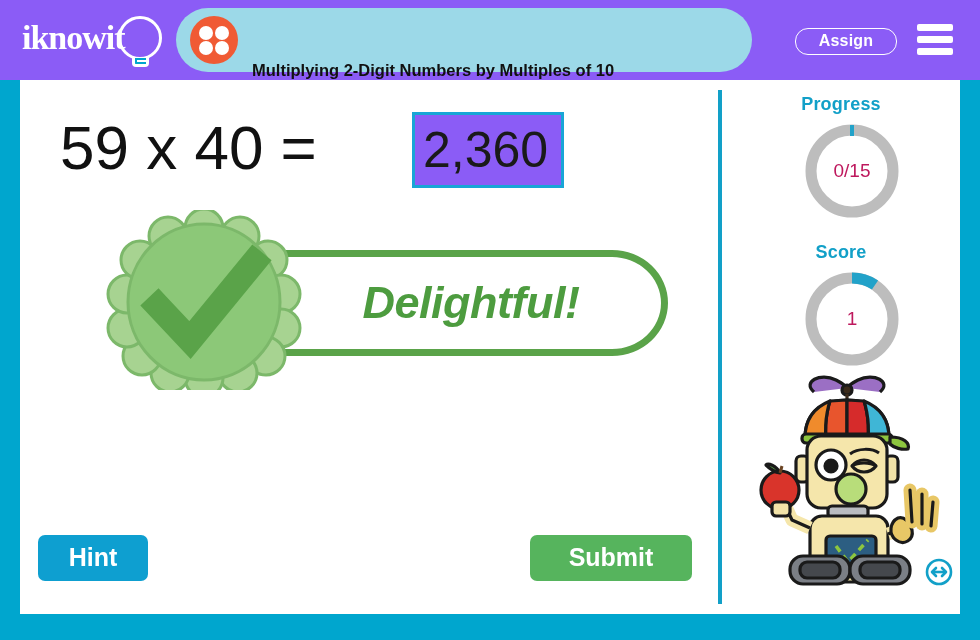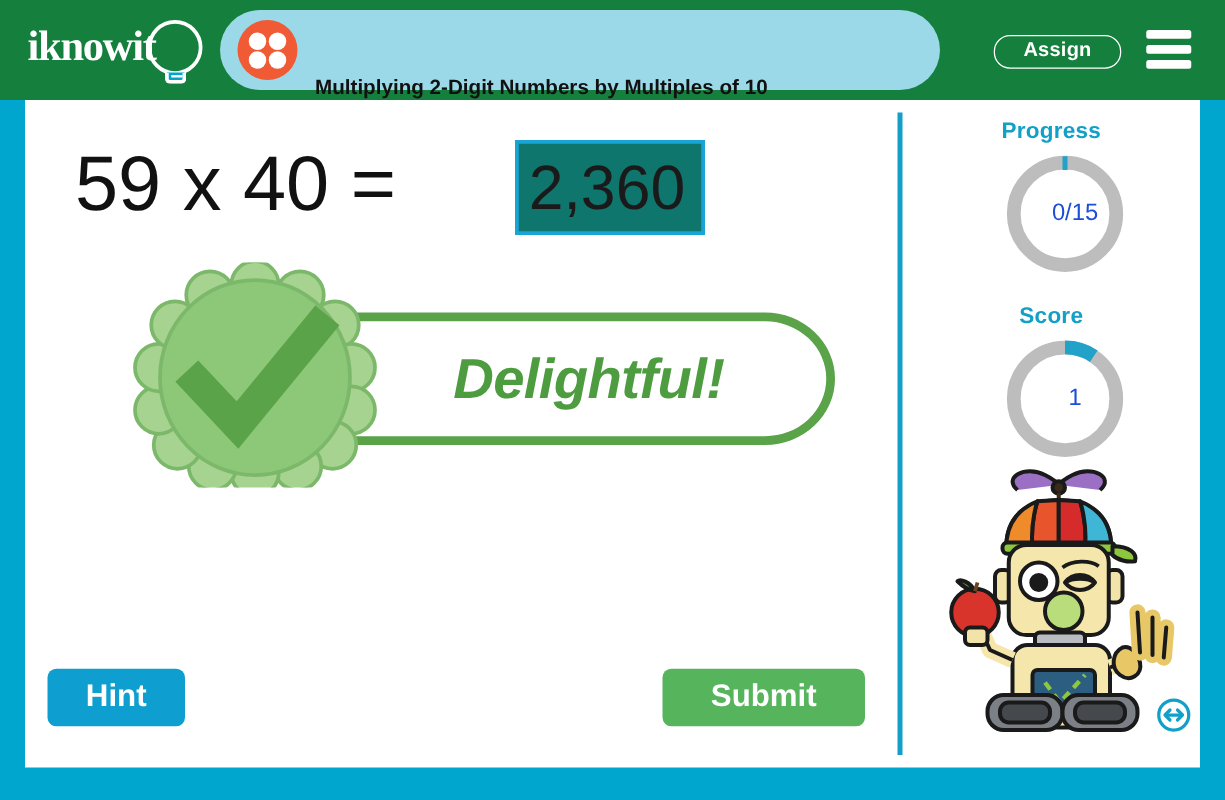--- a/index.html
+++ b/index.html
@@ -5,21 +5,21 @@
   html,body{margin:0;padding:0;}
   body{
     width:980px;height:640px;overflow:hidden;
     background:#00a6ce;
     font-family:"Liberation Sans", sans-serif;
     -webkit-font-smoothing:antialiased;
   }
   #app{position:relative;width:980px;height:640px;background:#00a6ce;}
 
   
-  .header{position:absolute;left:0;top:0;width:980px;height:80px;background:#15803d;}
+  .header{position:absolute;left:0;top:0;width:980px;height:80px;background:#8b5cf6;}
   .logo{position:absolute;left:22px;top:14px;width:150px;height:54px;}
   .logo-text{
     position:absolute;left:0;top:4px;
     font-family:"Liberation Serif", serif;
     font-weight:bold;font-size:34px;color:#ffffff;letter-spacing:-1px;
     line-height:40px;
   }
   .logo-bulb{
     position:absolute;left:96px;top:2px;width:44px;height:44px;
     border:3px solid #ffffff;border-radius:50%;box-sizing:border-box;
@@ -71,21 +71,21 @@
   .divider{position:absolute;left:698px;top:10px;width:4px;height:514px;background:#12a0c8;}
 
   
   .problem{position:absolute;left:40px;top:18px;height:100px;}
   .expr{
     position:absolute;left:0;top:0;height:100px;line-height:100px;
     font-size:62px;color:#111111;font-weight:normal;white-space:nowrap;
   }
   .answer-box{
     position:absolute;left:352px;top:14px;width:152px;height:76px;
-    border:3px solid #18a5d6;background:#0f766e;box-sizing:border-box;
+    border:3px solid #18a5d6;background:#8b5cf6;box-sizing:border-box;
   }
   .answer-val{
     position:absolute;left:8px;top:0;height:70px;line-height:70px;
     font-size:50px;color:#1a1a1a;white-space:nowrap;
   }
 
   
   .feedback{position:absolute;left:78px;top:130px;width:580px;height:180px;}
   .fb-banner{
     position:absolute;left:130px;top:40px;width:440px;height:106px;
@@ -118,23 +118,23 @@
   .meter{position:absolute;width:248px;height:140px;}
   .meter.progress{top:14px;}
   .meter.score{top:162px;}
   .meter-label{
     position:absolute;left:0;top:0;width:238px;text-align:center;
     font-size:18px;font-weight:bold;color:#12a0c8;letter-spacing:.2px;
   }
   .ring{position:absolute;left:79px;top:26px;width:102px;height:102px;}
   .ring svg{position:absolute;left:0;top:0;}
   .ring-val{
-    position:absolute;left:8px;top:0;width:102px;height:102px;
+    position:absolute;left:0;top:0;width:102px;height:102px;
     line-height:102px;text-align:center;
-    font-size:19px;color:#1d4ed8;
+    font-size:19px;color:#be185d;
   }
 
   .mascot{position:absolute;left:30px;top:290px;width:190px;height:220px;}
   .mascot svg{position:absolute;left:0;top:0;}
   .resize-icon{position:absolute;left:203px;top:478px;width:28px;height:28px;}
 </style>
 </head>
 <body>
 
 <div id="app">

